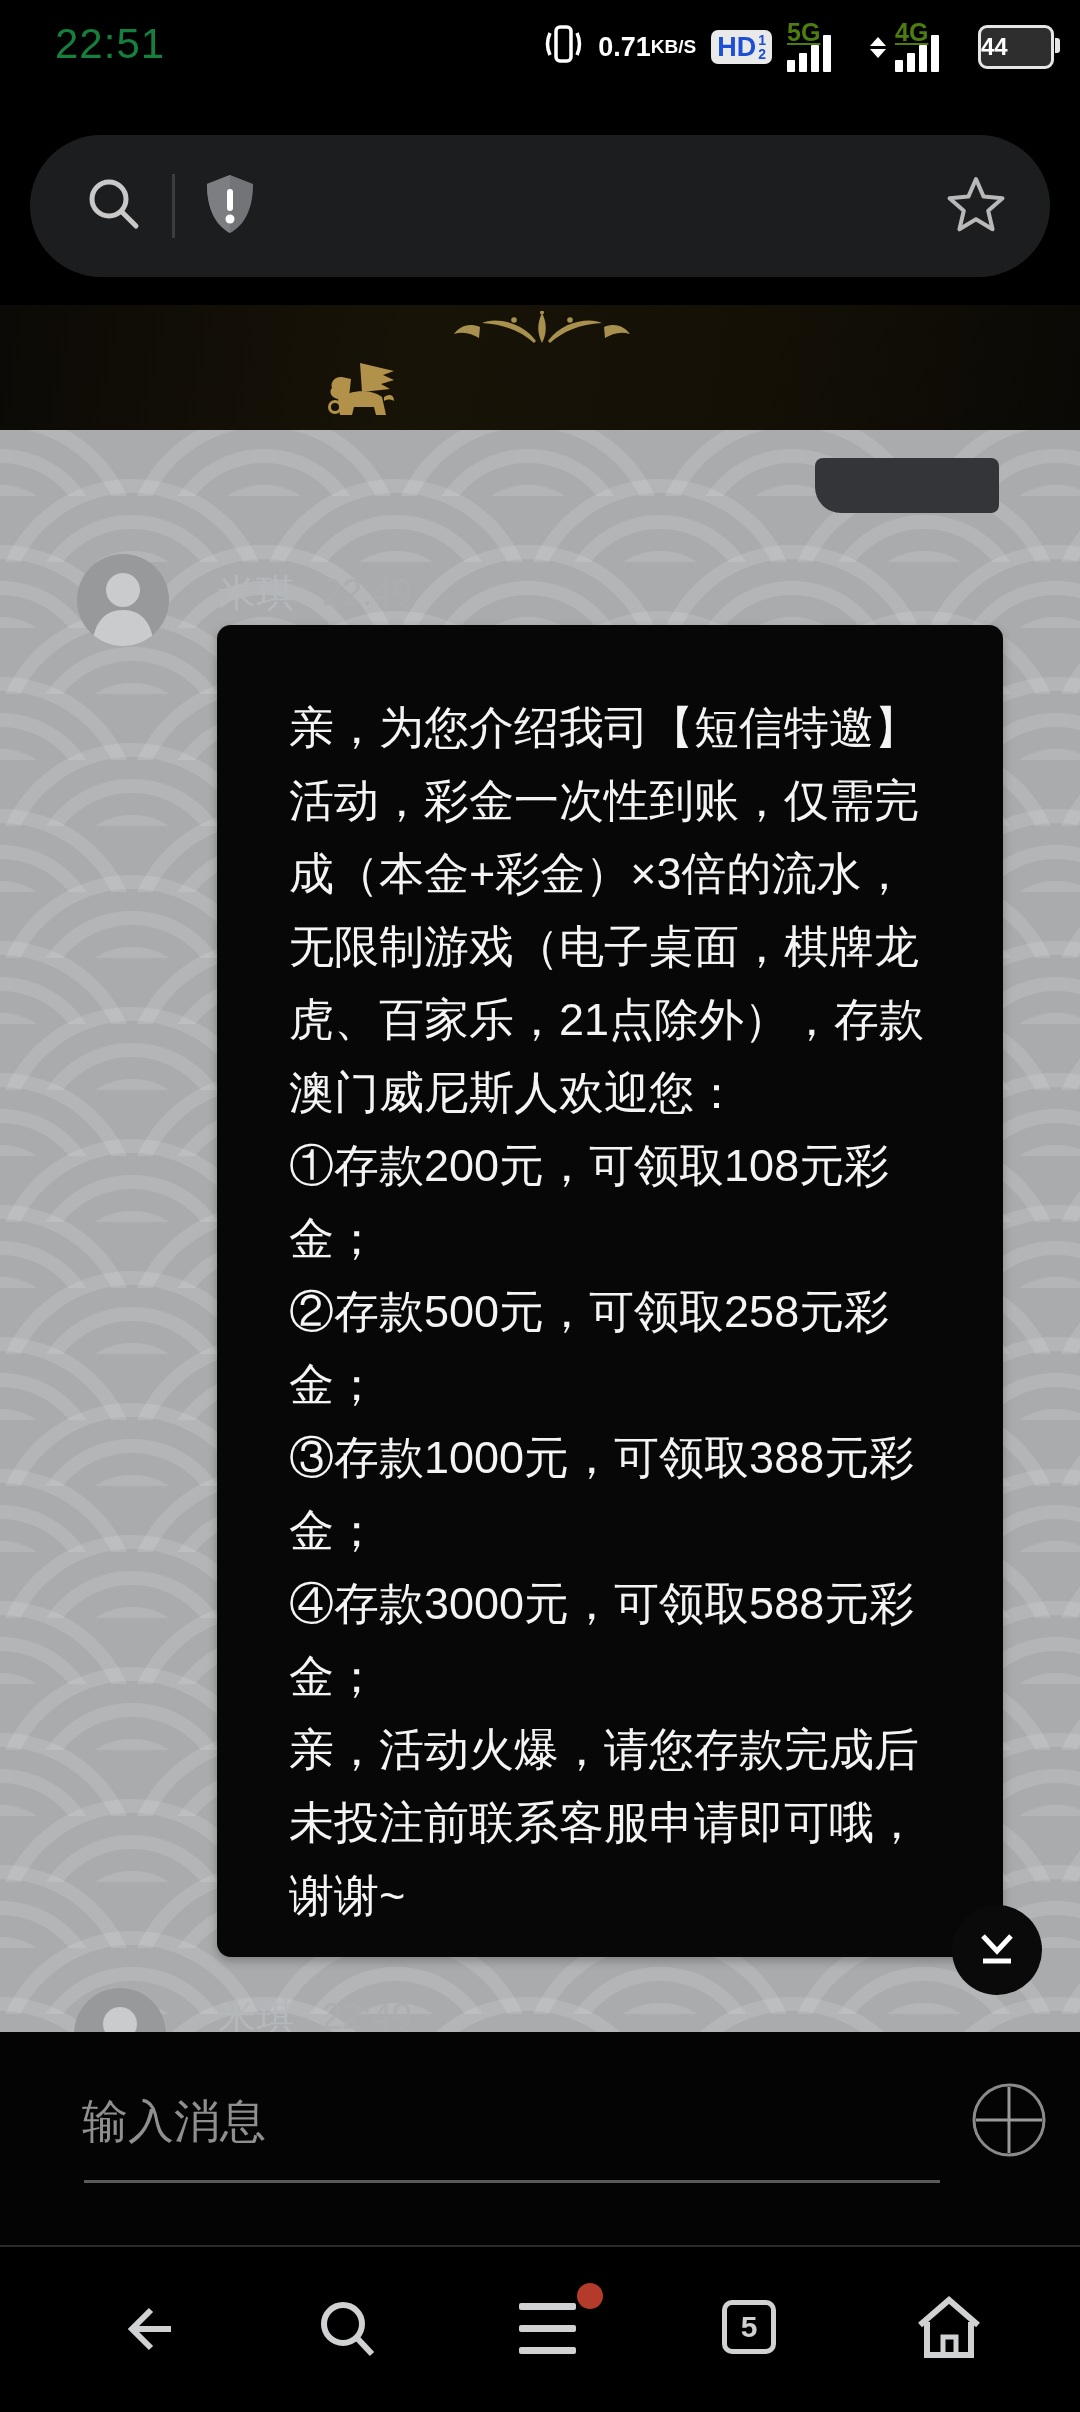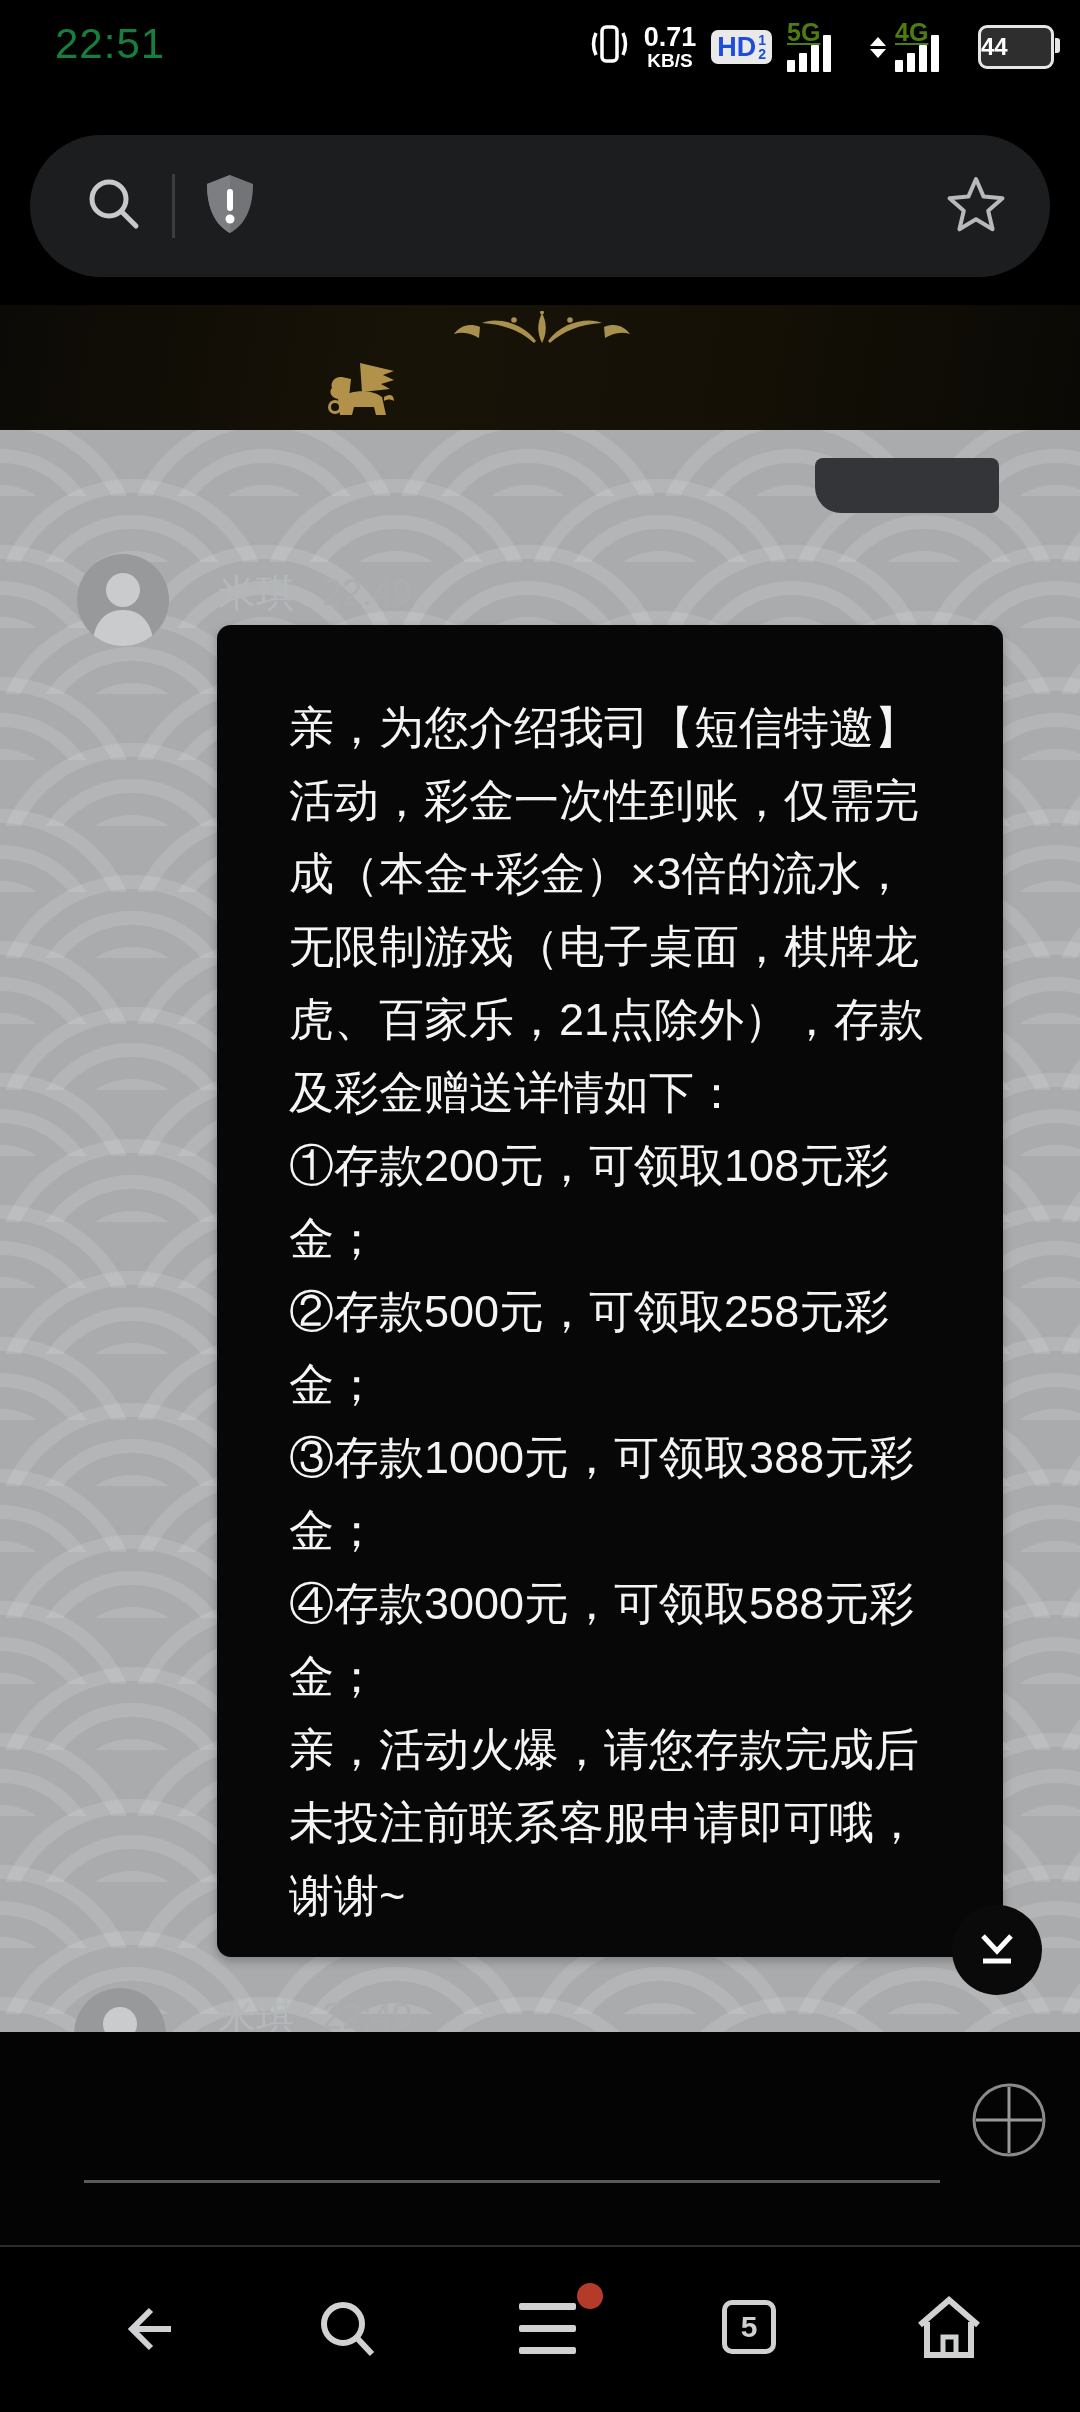--- a/index.html
+++ b/index.html
@@ -4,21 +4,21 @@
 <style>
   html,body{margin:0;padding:0;background:#000;}
   body{width:1080px;height:2412px;position:relative;overflow:hidden;
        font-family:"Liberation Sans",sans-serif;-webkit-font-smoothing:antialiased;}
   .abs{position:absolute;}
 
   
   #status-bar{left:0;top:0;width:1080px;height:90px;background:#000;}
   #status-time{left:55px;top:20px;font-size:42px;color:#15803d;letter-spacing:1px;text-align:right;}
   #status-icons{right:26px;top:16px;height:62px;display:flex;align-items:center;gap:15px;}
-  .speed-stack{display:flex;flex-direction:column;align-items:center;color:#fff;font-weight:bold;}
+  .speed-stack{display:flex;flex-direction:row;align-items:center;color:#fff;font-weight:bold;}
   .speed-stack .v{font-size:27px;line-height:28px;}
   .speed-stack .u{font-size:19px;line-height:20px;}
   .hd-badge{background:#e9e9e9;border-radius:7px;padding:3px 6px;display:flex;align-items:center;color:#1d4ed8;}
   .hd-badge .hd{font-size:27px;font-weight:bold;line-height:27px;}
   .hd-badge .frac{display:flex;flex-direction:column;align-items:center;margin-left:2px;}
   .hd-badge .frac span{font-size:14px;font-weight:bold;line-height:14px;}
   .sig{position:relative;width:68px;height:54px;}
   .sig .lbl{position:absolute;left:0;top:-2px;color:#4d7c0f;font-size:25px;font-weight:bold;text-decoration:underline;}
   .sig .bars{position:absolute;left:0;bottom:2px;display:flex;align-items:flex-end;gap:4px;}
   .sig .bars i{display:block;width:8px;background:#fff;border-radius:1px;}
@@ -241,21 +241,21 @@
     </svg>
   </div>
   <span id="name-1" class="abs sender-name">米琪</span>
   <span id="time-1" class="abs sender-time">22:49</span>
 
   <div id="msg-bubble" class="abs">亲，为您介绍我司【短信特邀】
 活动，彩金一次性到账，仅需完
 成（本金+彩金）×3倍的流水，
 无限制游戏（电子桌面，棋牌龙
 虎、百家乐，21点除外），存款
-及彩金赠送详情如下：
+澳门威尼斯人欢迎您：
 ①存款200元，可领取108元彩
 金；
 ②存款500元，可领取258元彩
 金；
 ③存款1000元，可领取388元彩
 金；
 ④存款3000元，可领取588元彩
 金；
 亲，活动火爆，请您存款完成后
 未投注前联系客服申请即可哦，
@@ -272,20 +272,21 @@
     <svg width="92" height="92" viewBox="0 0 92 92">
       <circle cx="46" cy="36" r="17" fill="#c9cbcd"></circle>
       <path d="M46 56 C28 56 17 68 15 92 L77 92 C75 68 64 56 46 56 Z" fill="#c9cbcd"></path>
     </svg>
   </div>
   <span id="name-2" class="abs sender-name">米琪</span>
   <span id="time-2" class="abs sender-time">22:49</span>
 </div>
 
 <div id="composer" class="abs">
+  <input id="message-input" type="text" placeholder="输入消息" style="">
   <div id="composer-underline" class="abs"></div>
   <div id="attach-btn" class="abs">
     <svg width="76" height="76" viewBox="0 0 76 76" fill="none">
       <circle cx="38" cy="38" r="35" stroke="#8a8a8a" stroke-width="3"></circle>
       <line x1="38" y1="5" x2="38" y2="71" stroke="#999" stroke-width="3"></line>
       <line x1="5" y1="38" x2="71" y2="38" stroke="#999" stroke-width="3"></line>
     </svg>
   </div>
 </div>
 

